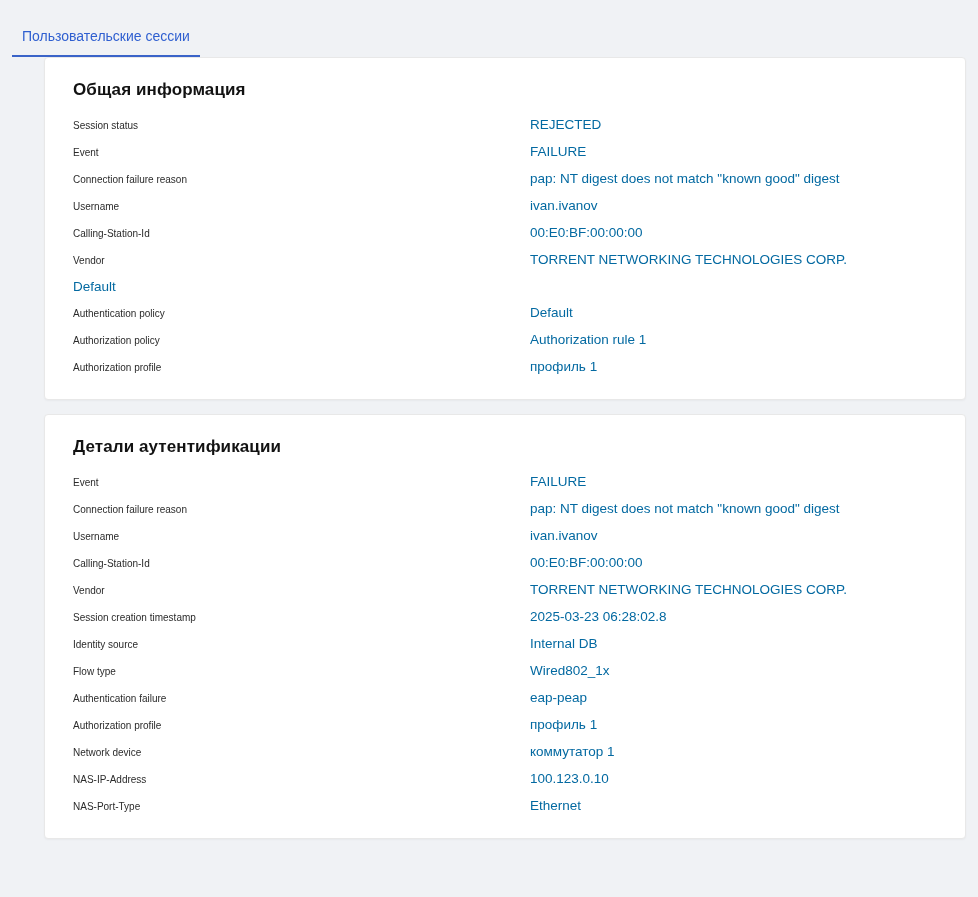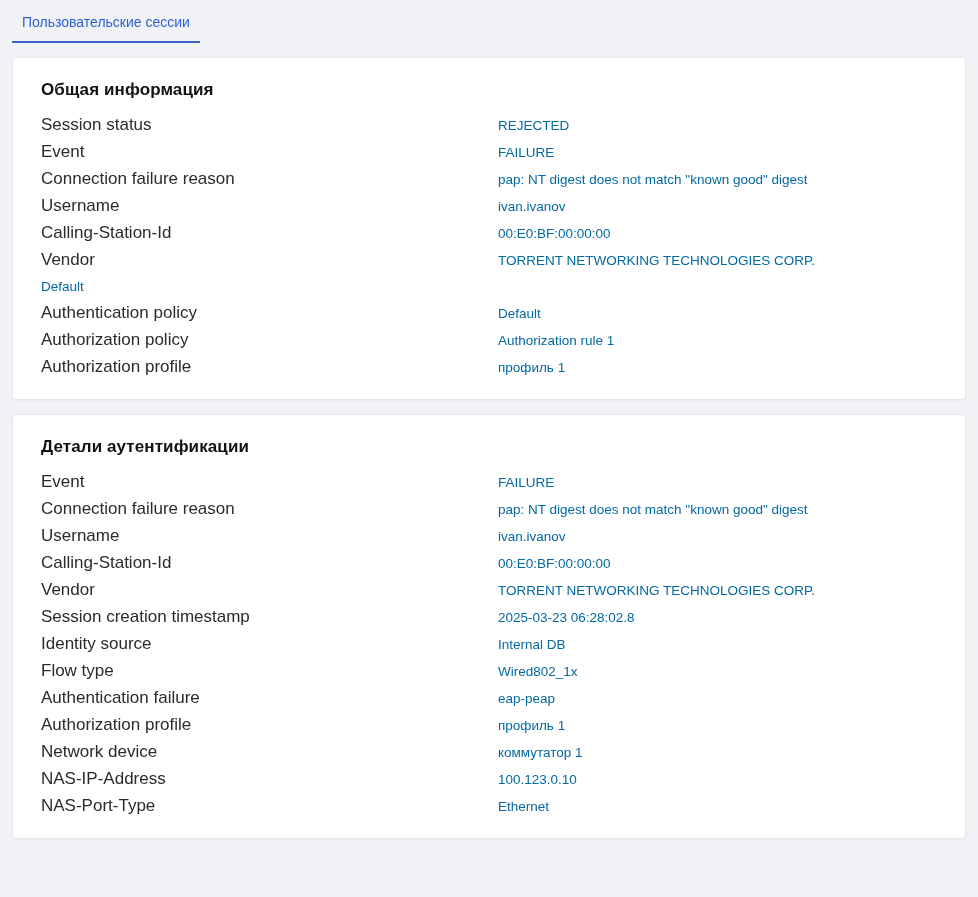--- a/index.html
+++ b/index.html
@@ -14,38 +14,39 @@
     font-size: 13.5px;
     color: #1f1f1f;
     overflow: hidden;
   }
 
   
   .tabbar {
     height: 57px;
     background: #f0f2f5;
     display: flex;
-    align-items: center;
+    align-items: flex-end;
     padding: 0 12px;
     box-sizing: border-box;
   }
   .tab {
     padding: 0 10px 12px 10px;
     font-size: 14px;
     color: #2f5fd0;
     border-bottom: 2px solid #3a63c8;
     line-height: 1;
     cursor: pointer;
     white-space: nowrap;
   }
 
   
   .content {
     padding: 0 12px;
     box-sizing: border-box;
+    margin-left: 32px;
   }
   .card {
     background: #ffffff;
     border: 1px solid #e8e8e8;
     border-radius: 4px;
     box-shadow: 0 1px 2px rgba(0,0,0,0.04);
     padding: 22px 28px 18px 28px;
     box-sizing: border-box;
     margin-bottom: 14px;
   }
@@ -63,21 +64,21 @@
   .row {
     display: flex;
     align-items: baseline;
     padding: 2px 0;
     line-height: 22px;
   }
   .row-label {
     width: 457px;
     flex: 0 0 457px;
     color: #2b2b2b;
-    font-size: 17px;
+    font-size: 10px;
   }
   .row-value {
     flex: 1 1 auto;
     color: #0369a1;
     font-size: 13.5px;
     word-break: break-word;
   }
 </style>
 </head>
 <body>

